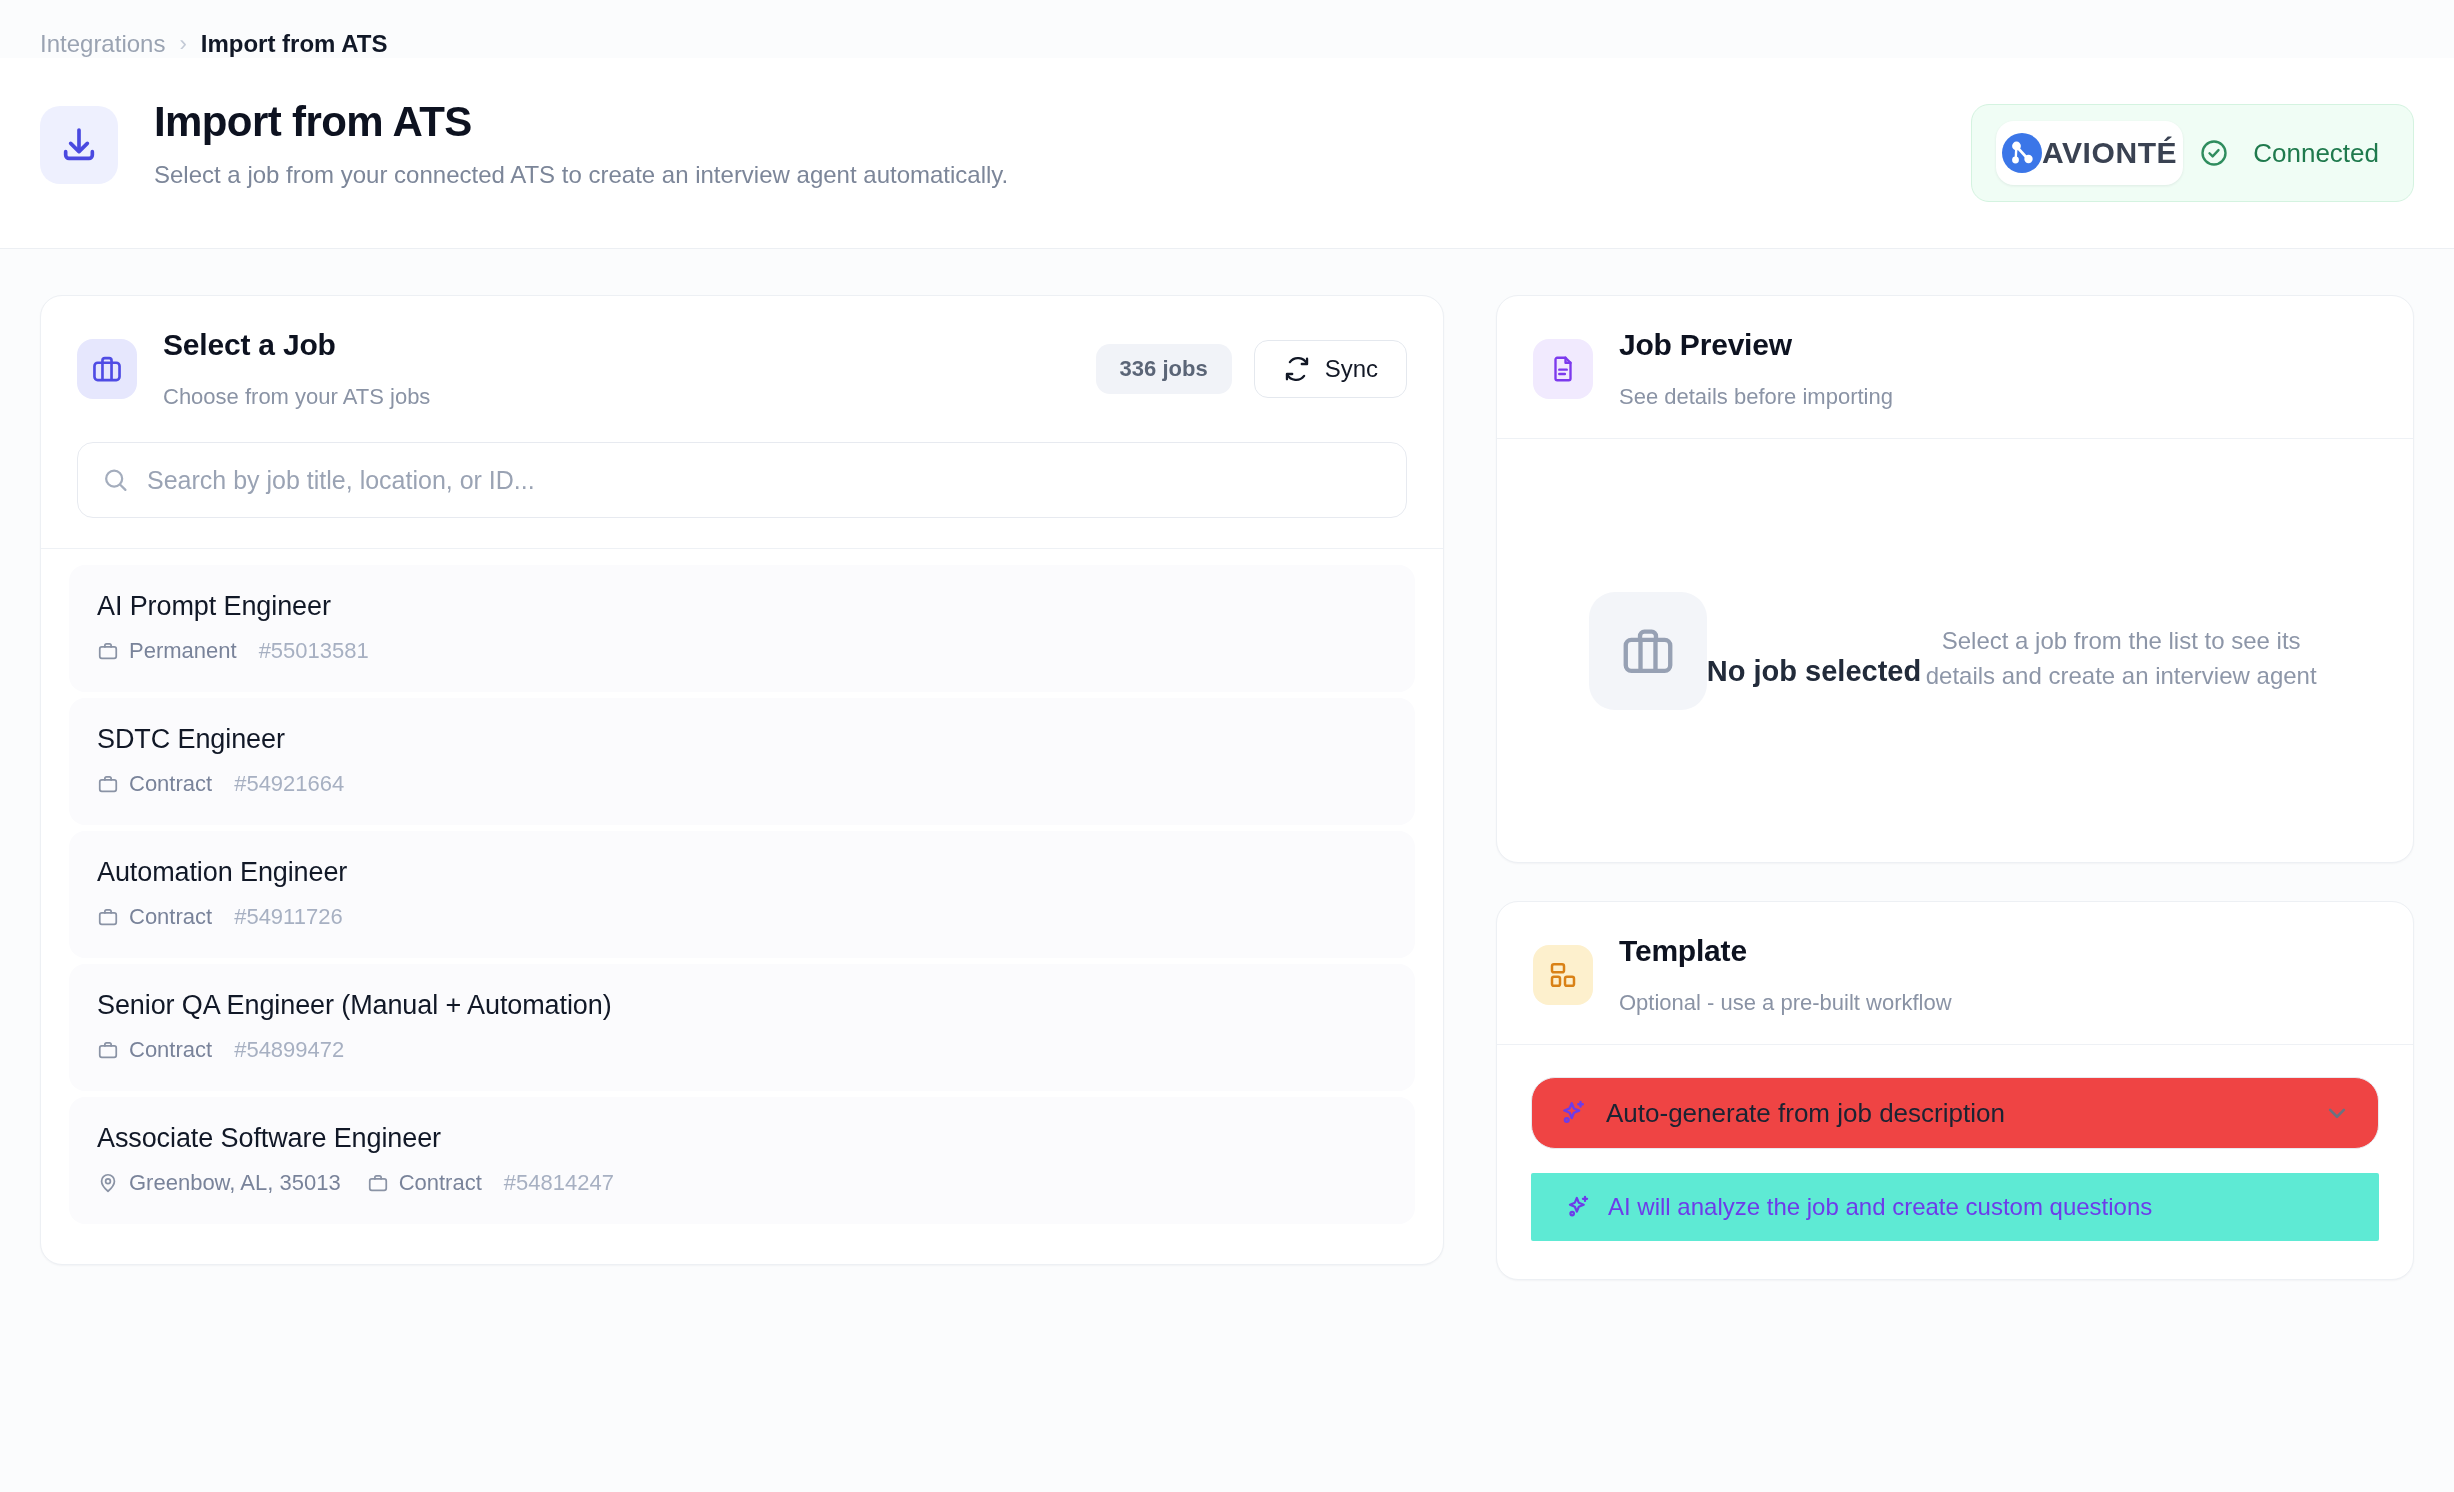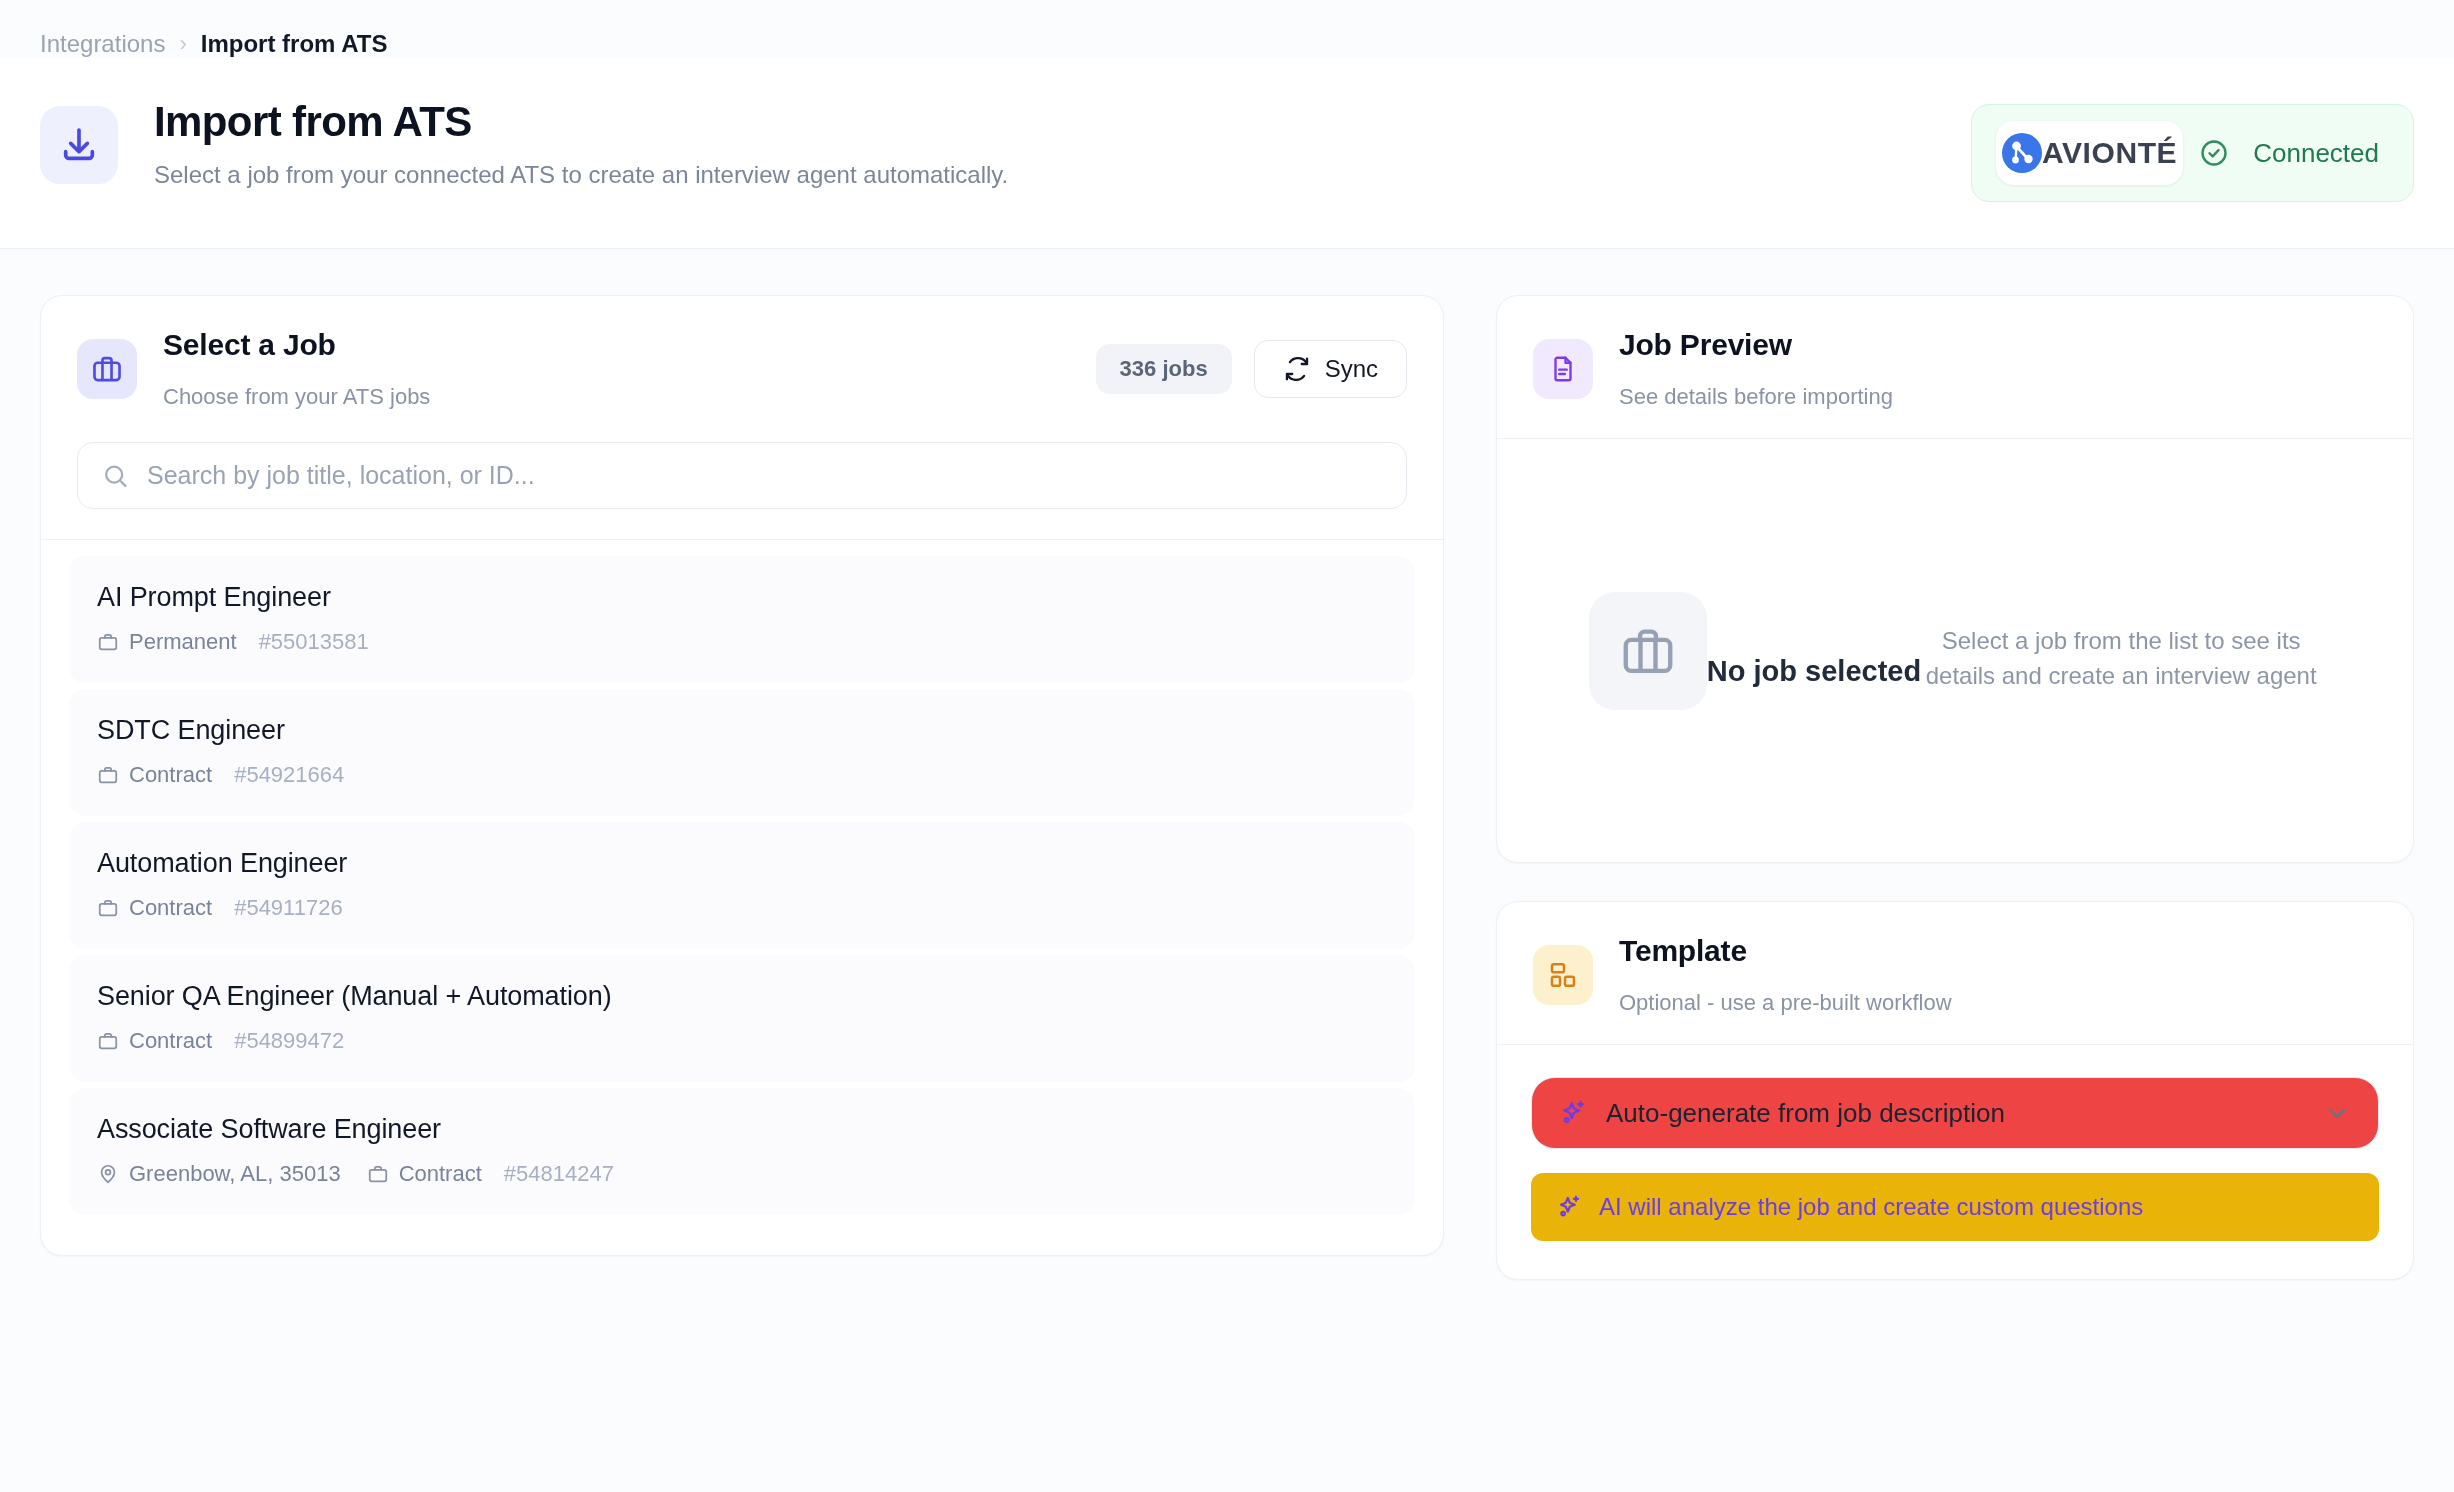--- a/index.html
+++ b/index.html
@@ -94,21 +94,21 @@
     display: flex; align-items: center; gap: 14px;
     background: #ffffff; border: 1px solid #e4e8ee; border-radius: 14px;
     padding: 14px 28px; font-size: 24px; color: #121826; cursor: pointer;
   }
 
   
   .search-wrap { padding: 4px 36px 30px 36px; }
   .search-box {
     display: flex; align-items: center; gap: 18px;
     border: 1px solid #e7eaf0; border-radius: 16px;
-    height: 67px; padding: 0 24px; background: #fff;
+    height: 76px; padding: 0 24px; background: #fff;
   }
   .search-box input {
     border: none; outline: none; background: transparent;
     font-family: inherit; font-size: 25px; color: #1f2633; width: 100%;
   }
   .search-box input::placeholder { color: #9aa3b4; }
 
   .divider { height: 1px; background: #eef1f5; }
 
   
@@ -144,22 +144,22 @@
   .tpl-body { border-top: 1px solid #eef1f5; padding: 32px 34px 38px 34px; }
   .select-box {
     display: flex; align-items: center; gap: 18px;
     border: 1px solid #e7eaf0; border-radius: 24px; background: #ef4444;
     height: 72px; padding: 0 26px; cursor: pointer;
   }
   .select-label { font-size: 26px; color: #1b2332; }
   .chev { margin-left: auto; }
   .hint {
     display: flex; align-items: center; gap: 16px;
-    background: #eab308; border-radius: 12px;
-    padding: 20px 24px; margin-top: 24px;
+    background: #5eead4; border-radius: 2px;
+    padding: 20px 33px; margin-top: 24px;
   }
   .hint-text { font-size: 24px; color: #6d3ce9; }
 </style>
 </head>
 <body>
 
 <div class="page">
 
   <div class="breadcrumb">
     <span class="crumb-muted">Integrations</span>

